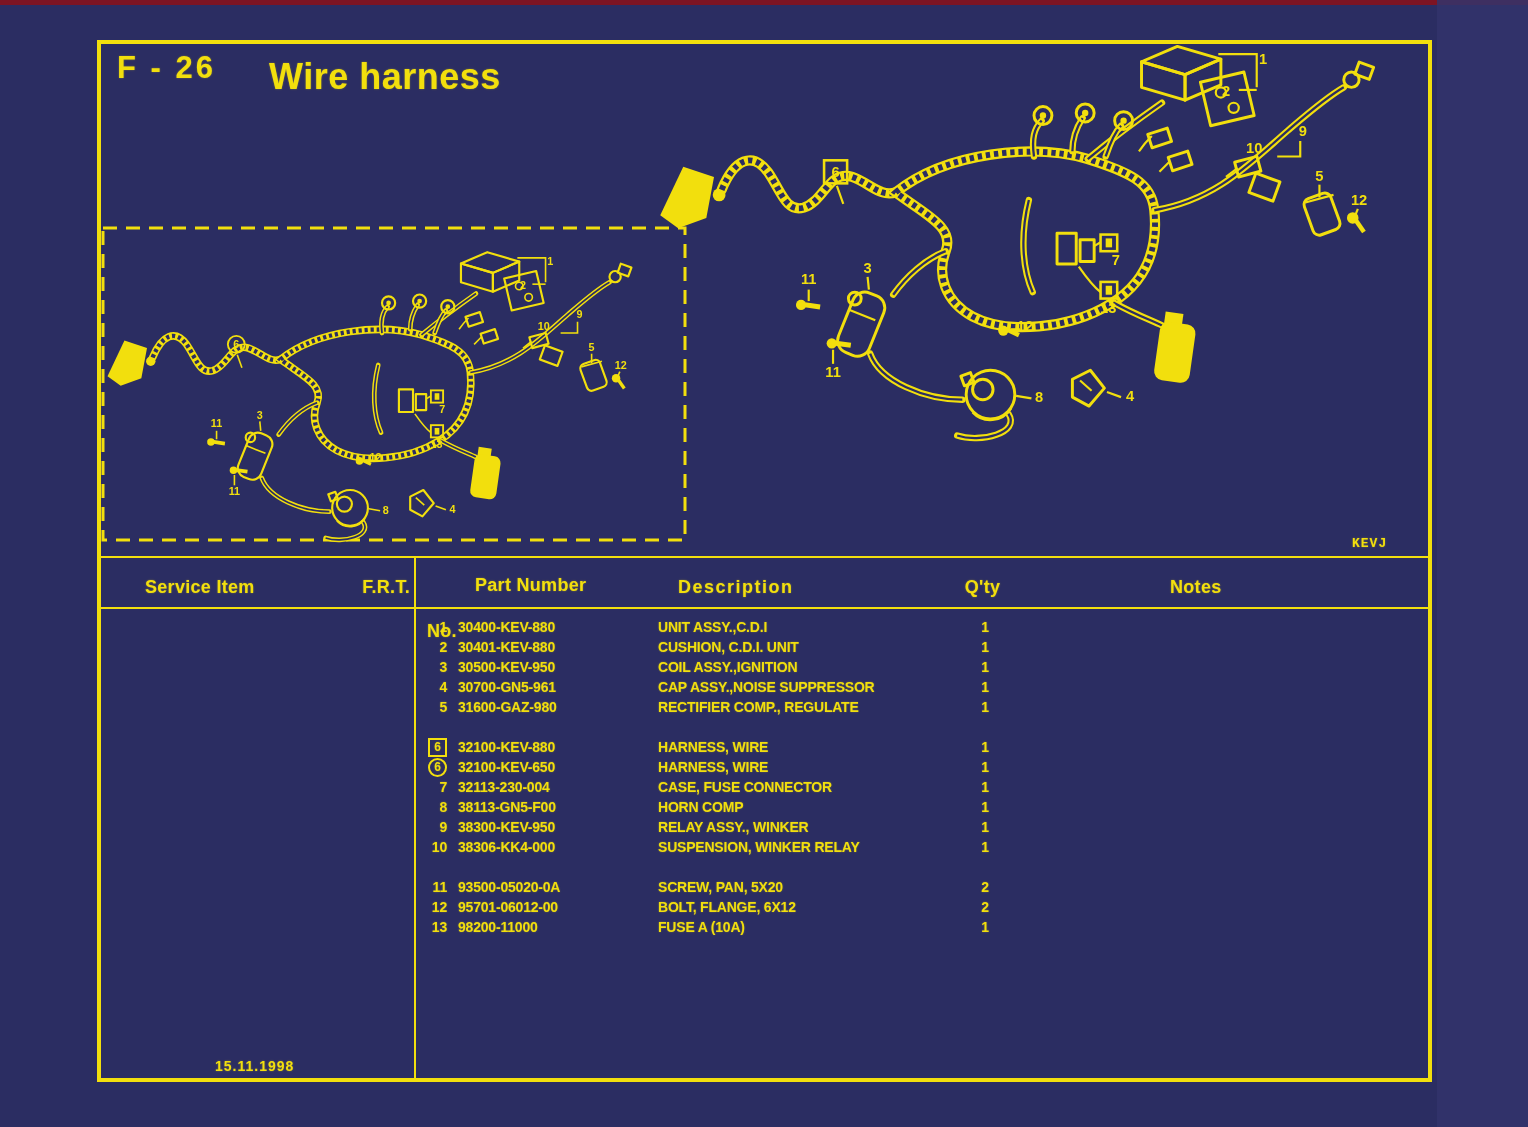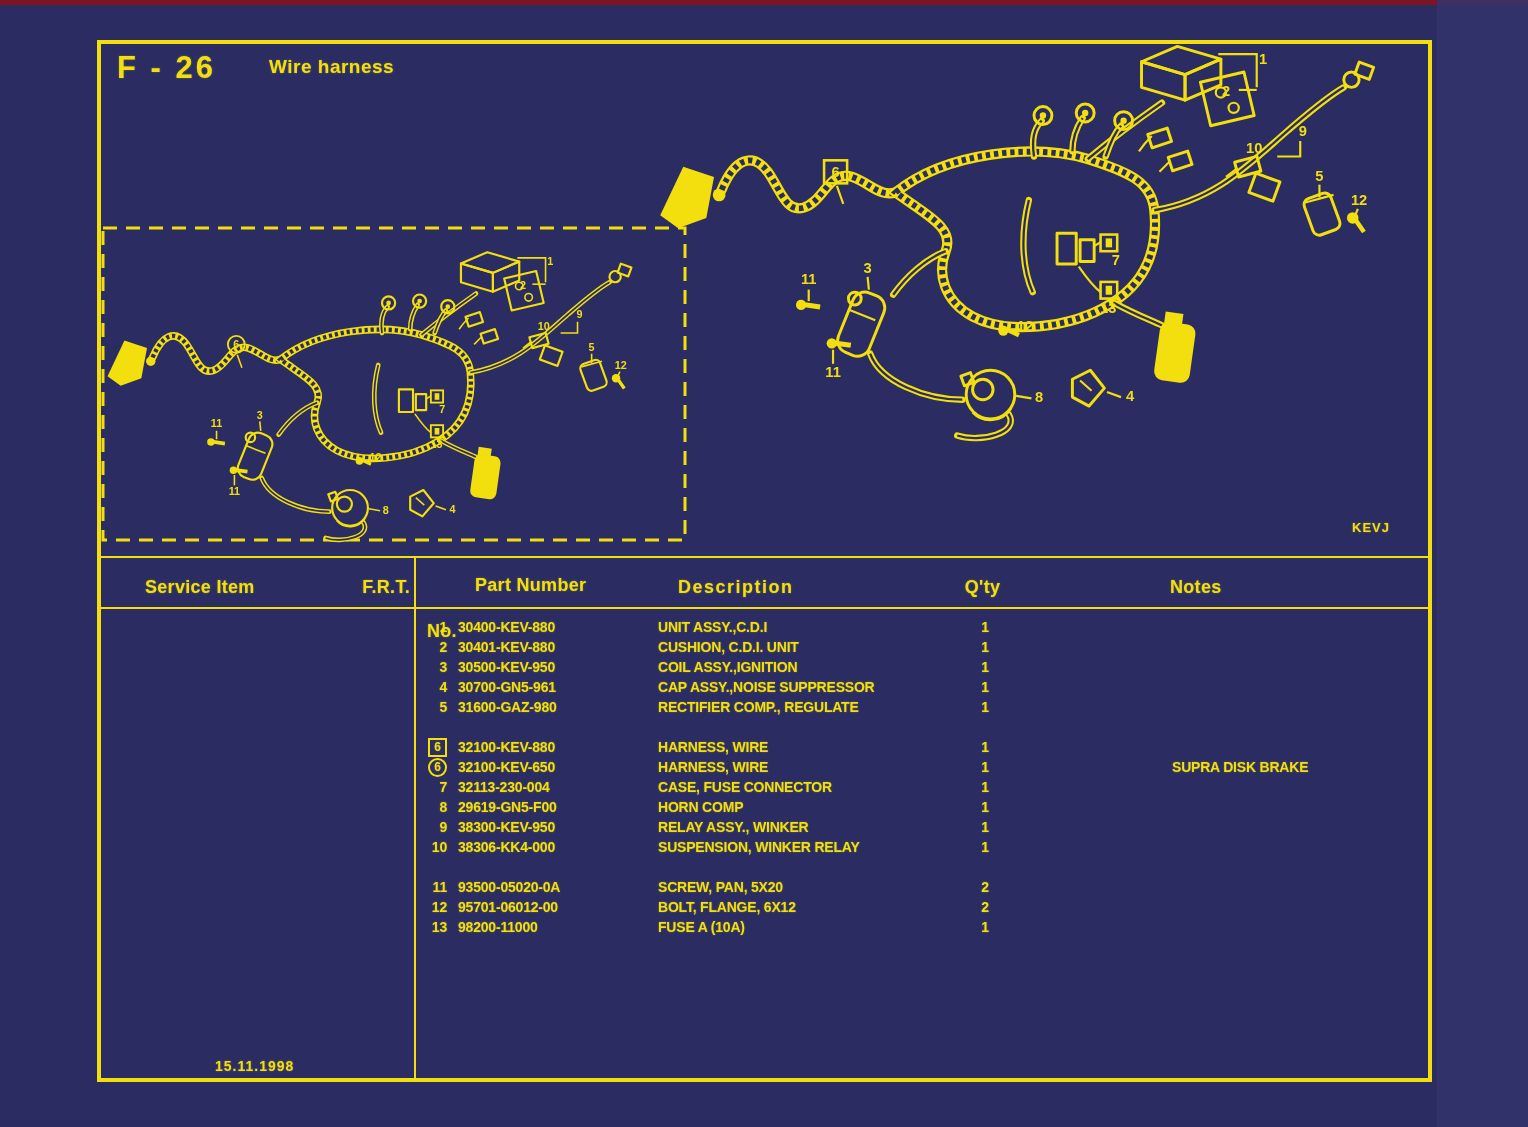--- a/index.html
+++ b/index.html
@@ -16,22 +16,22 @@
   }
   .abs{position:absolute;}
   #red-strip{left:0;top:0;width:1528px;height:5px;background:var(--red);}
   #right-margin{left:1437px;top:0;width:91px;height:1127px;background:var(--navy2);opacity:.85;}
   #page-border{
     left:97px;top:40px;width:1335px;height:1042px;
     border:4px solid var(--yel);box-sizing:border-box;
   }
   .yel-text{color:var(--yel);text-shadow:0 0 2px rgba(242,223,13,.4);}
   #section-code{left:117px;top:50px;font-size:31px;font-weight:bold;letter-spacing:3px;}
-  #page-title{left:269px;top:56px;font-size:19px;font-weight:bold;letter-spacing:.5px;}
-  #plate-code{left:1352px;top:520px;font-family:Liberation Sans, sans-serif;font-size:13px;font-weight:bold;letter-spacing:1px;}
+  #page-title{left:269px;top:56px;font-size:36px;font-weight:bold;letter-spacing:.5px;}
+  #plate-code{left:1352px;top:536px;font-family:Liberation Mono, monospace;font-size:13px;font-weight:bold;letter-spacing:1px;}
   #page-date{left:215px;top:1058px;font-size:14px;font-weight:bold;letter-spacing:1px;}
 
   
   .hline{background:var(--yel);height:2px;}
   .vline{background:var(--yel);width:2px;}
   .th{font-size:18px;font-weight:bold;letter-spacing:.3px;}
 
   
   #parts-rows{left:419px;top:617px;width:1009px;}
   .prow{display:flex;height:20px;line-height:20px;font-size:14px;font-weight:bold;
@@ -287,32 +287,31 @@
         <div class="c-part">32100-KEV-880</div>
         <div class="c-desc">HARNESS, WIRE</div>
         <div class="c-qty">1</div>
         <div class="c-notes"></div>
       </div>
       <div class="prow">
         <div class="c-no"><span class="m-circled">6</span></div>
         <div class="c-part">32100-KEV-650</div>
         <div class="c-desc">HARNESS, WIRE</div>
         <div class="c-qty">1</div>
-        <div class="c-notes">SUPRA DISK BRAKE</div>
       </div>
       <div class="prow">
         <div class="c-no"><span class="m-plain">7</span></div>
         <div class="c-part">32113-230-004</div>
         <div class="c-desc">CASE, FUSE CONNECTOR</div>
         <div class="c-qty">1</div>
         <div class="c-notes"></div>
       </div>
       <div class="prow">
         <div class="c-no"><span class="m-plain">8</span></div>
-        <div class="c-part">29619-GN5-F00</div>
+        <div class="c-part">38113-GN5-F00</div>
         <div class="c-desc">HORN COMP</div>
         <div class="c-qty">1</div>
         <div class="c-notes"></div>
       </div>
       <div class="prow">
         <div class="c-no"><span class="m-plain">9</span></div>
         <div class="c-part">38300-KEV-950</div>
         <div class="c-desc">RELAY ASSY., WINKER</div>
         <div class="c-qty">1</div>
         <div class="c-notes"></div>

